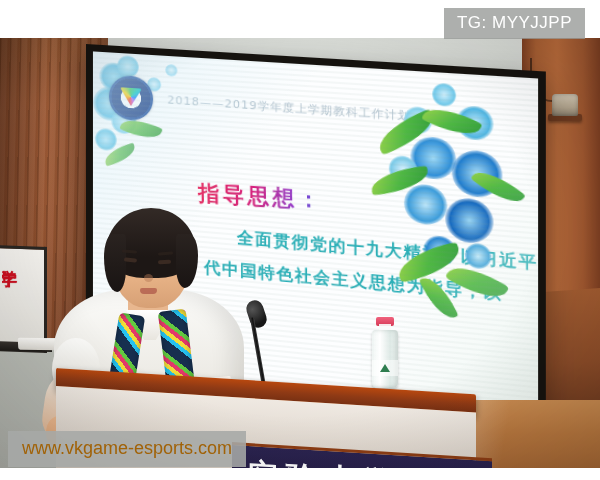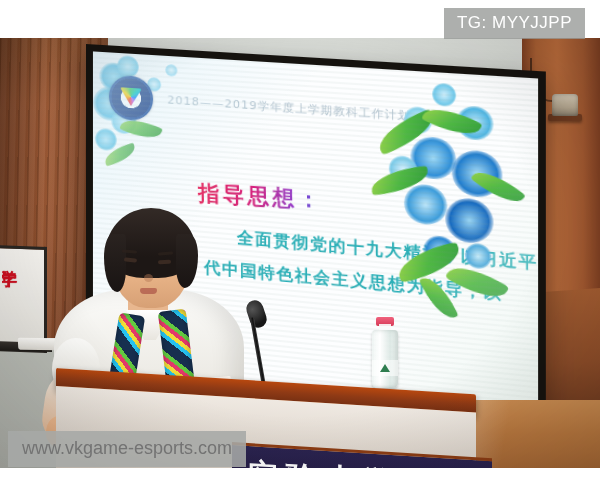--- a/index.html
+++ b/index.html
@@ -450,21 +450,21 @@
     letter-spacing: .5px;
     padding: 5px 13px 6px 13px;
     font-family: "Liberation Sans", sans-serif;
     white-space: nowrap;
   }
   .wm-bottom {
     position: absolute;
     left: 8px;
     bottom: 13px;
     background: rgba(166,168,166,0.88);
-    color: #737373;
+    color: #a16207;
     font-size: 18px;
     letter-spacing: 0px;
     padding: 7px 14px 8px 14px;
     font-family: "Liberation Sans", sans-serif;
     white-space: nowrap;
   }
 </style>
 </head>
 <body>
 

